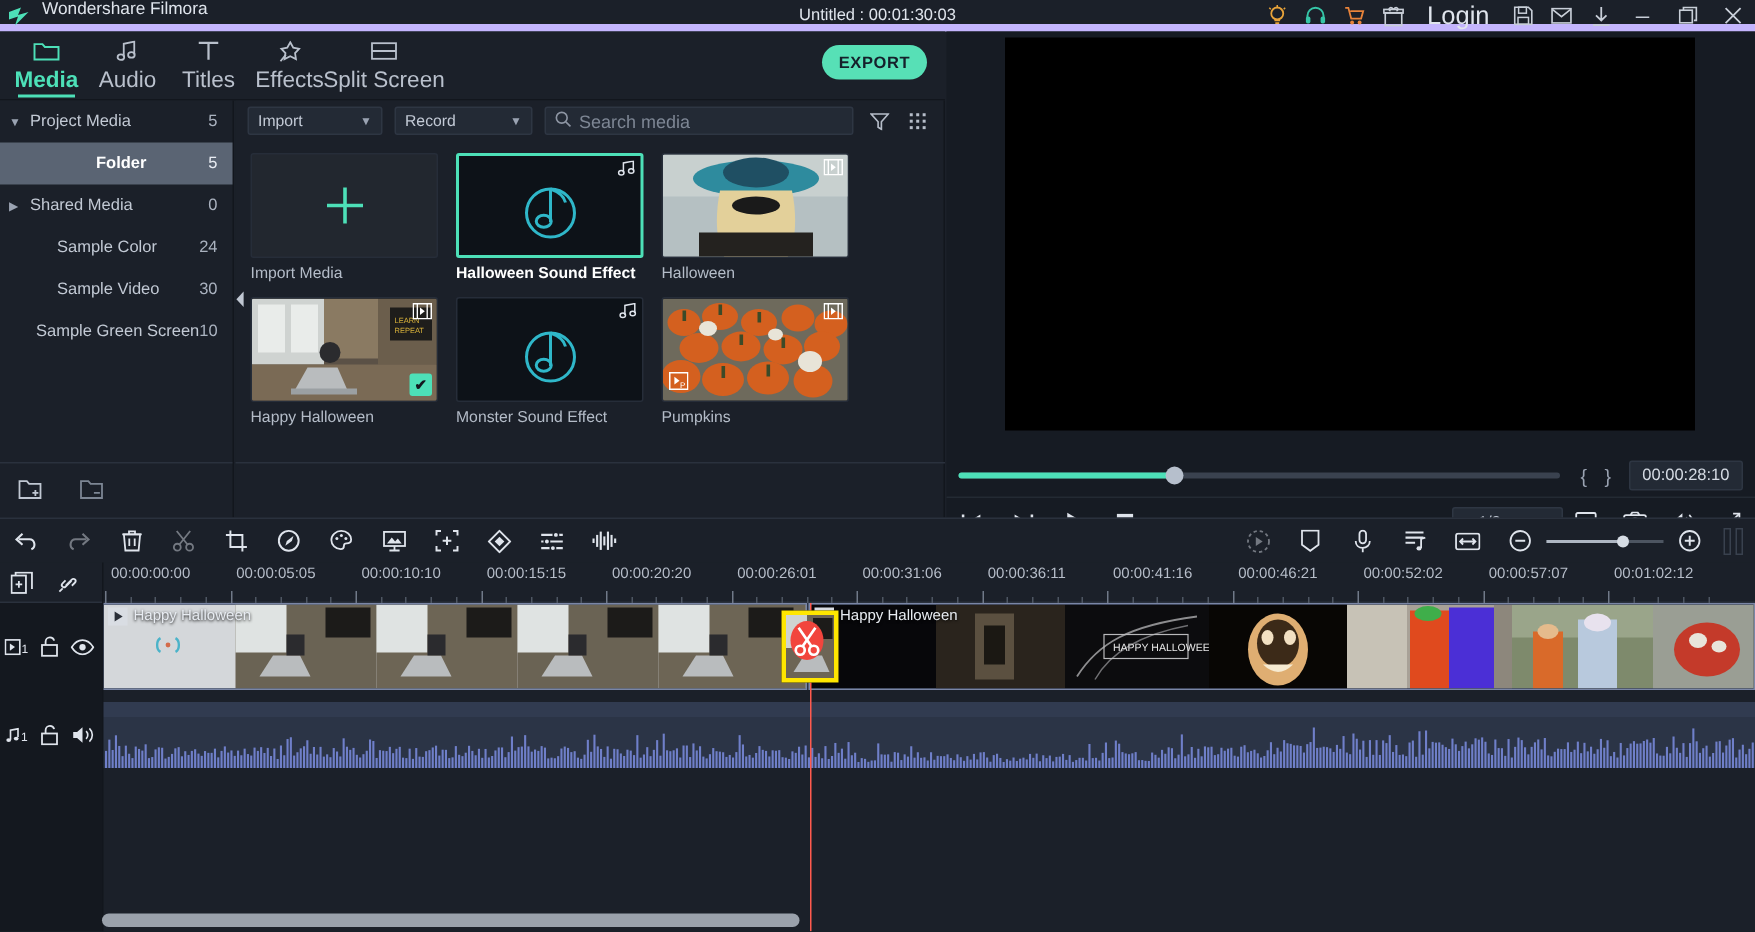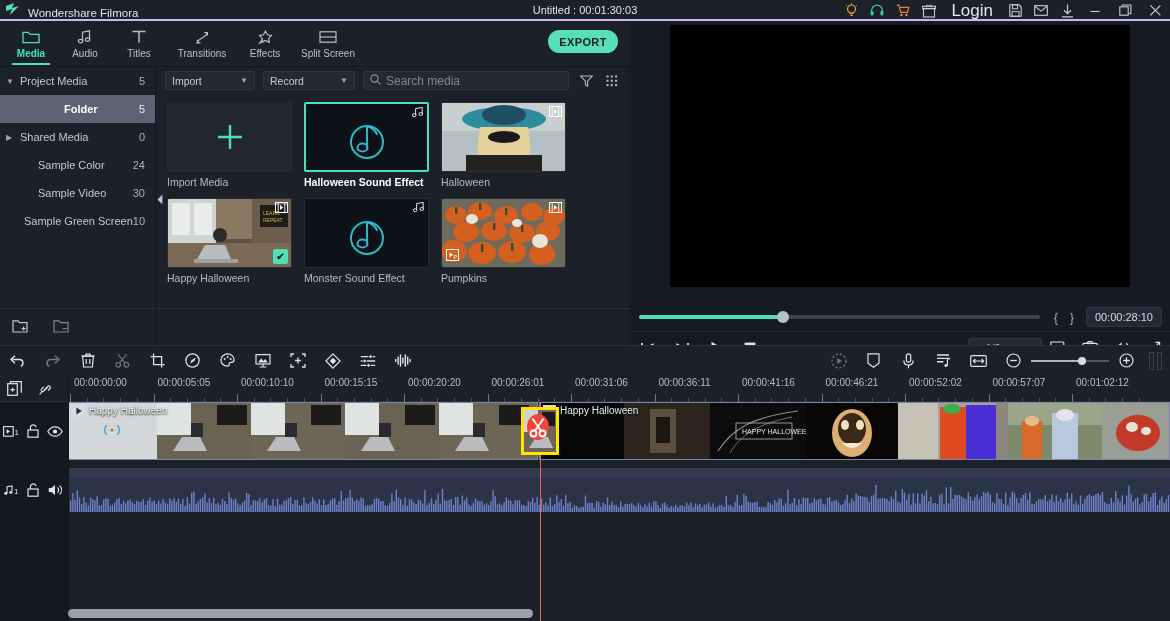--- a/index.html
+++ b/index.html
@@ -7,40 +7,40 @@
     width:1170px; height:621px; overflow:hidden;
     background:#1b2029;
     font-family:"Liberation Sans", sans-serif;
     color:#c8ced8; font-size:11px;
     -webkit-font-smoothing:antialiased;
   }
   .app { position:relative; width:1170px; height:621px; }
 
   
   .titlebar{position:absolute;left:0;top:0;width:1170px;height:21px;background:#1b2029;
-            display:flex;align-items:flex-end;border-bottom:2px solid #c4b5fd;}
+            display:flex;align-items:flex-start;border-bottom:5px solid #c4b5fd;}
   .logo{width:26px;height:21px;display:flex;align-items:center;justify-content:center;}
   .logo svg{display:block;}
   .brand{font-size:11.5px;color:#dfe4ec;padding-left:2px;padding-right:22px;white-space:nowrap;}
   .menubar{display:flex;align-items:center;gap:0px;}
   .menu-item{padding:2px 10px;font-size:11px;color:#b6bdc9;cursor:default;}
   .doctitle{position:absolute;left:0;right:0;top:0;height:21px;line-height:21px;text-align:center;
             font-size:11px;color:#dfe4ec;pointer-events:none;}
   .sys-right{position:absolute;right:0;top:0;height:21px;display:flex;align-items:center;gap:0px;z-index:3;}
   .sysbtn{width:26px;height:21px;display:flex;align-items:center;justify-content:center;cursor:default;}
   .login{padding:0 9px;height:21px;line-height:21px;font-size:17px;color:#dfe4ec;cursor:default;}
   .wbtn{width:30px;height:21px;display:flex;align-items:center;justify-content:center;cursor:default;}
 
   
   .tabbar{position:absolute;left:0;top:21px;width:630px;height:46px;background:#1b2029;
           display:flex;align-items:flex-start;padding-left:4px;border-bottom:1px solid #12161d;}
   .tab{width:54px;height:46px;display:flex;flex-direction:column;align-items:center;
        justify-content:center;gap:3px;cursor:default;color:#b9c0cc;position:relative;}
   .tab.wide{width:72px;}
-  .tab .tl{font-size:10px;white-space:nowrap;}
+  .tab .tl{font-size:15px;white-space:nowrap;}
   .tab.active{color:#4de0b8;}
   .tab.active .tl{font-weight:bold;}
   .tab.active:after{content:"";position:absolute;bottom:2px;left:8px;right:8px;height:2px;background:#4de0b8;}
   .tabicon{height:16px;display:flex;align-items:center;justify-content:center;}
 
   .export-wrap{position:absolute;left:548px;top:30px;z-index:2;}
   .export-btn{width:70px;height:23px;border-radius:12px;background:#57e0b6;color:#15202b;
       font-size:11px;font-weight:bold;letter-spacing:.4px;display:flex;align-items:center;
       justify-content:center;cursor:pointer;border:none;}
 
@@ -259,30 +259,20 @@
       </span>
       <span class="tl">Audio</span>
     </div>
     <div class="tab">
       <span class="tabicon">
         <svg width="16" height="14" viewBox="0 0 16 14">
             <path d="M1.5 1.6h13M8 1.6v11.2" fill="none" stroke="#b9c0cc" stroke-width="1.5"></path>
           </svg>
       </span>
       <span class="tl">Titles</span>
-    </div>
-    <div class="tab wide">
-      <span class="tabicon">
-        <svg width="17" height="15" viewBox="0 0 17 15">
-            <path d="M3 13.5C3 8 13 8 13 2.5" fill="none" stroke="#b9c0cc" stroke-width="1.3"></path>
-            <path d="M10.3 2.6h3v3" fill="none" stroke="#b9c0cc" stroke-width="1.3"></path>
-            <path d="M6.5 12.8h-3v-3" fill="none" stroke="#b9c0cc" stroke-width="1.3"></path>
-          </svg>
-      </span>
-      <span class="tl">Transitions</span>
     </div>
     <div class="tab">
       <span class="tabicon">
         <svg width="17" height="15" viewBox="0 0 17 15">
             <path d="M8.5 1.2l2 3.6 3.9.7-2.7 2.9.6 4-3.8-1.9-3.8 1.9.6-4L2.6 5.5l3.9-.7z" fill="none" stroke="#b9c0cc" stroke-width="1.2"></path>
             <path d="M5.6 9.4L2 13.8" stroke="#b9c0cc" stroke-width="1.2"></path>
           </svg>
       </span>
       <span class="tl">Effects</span>
     </div>

